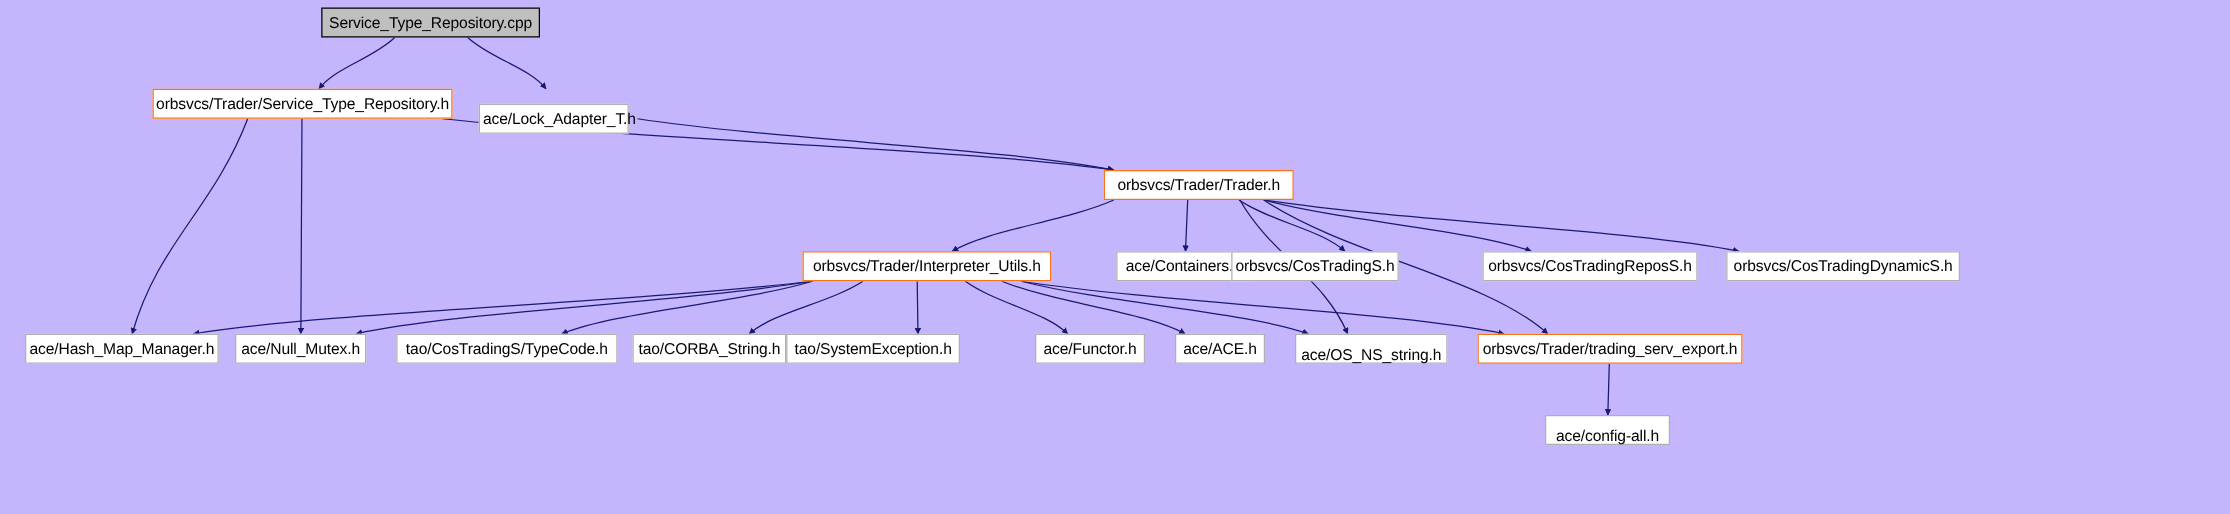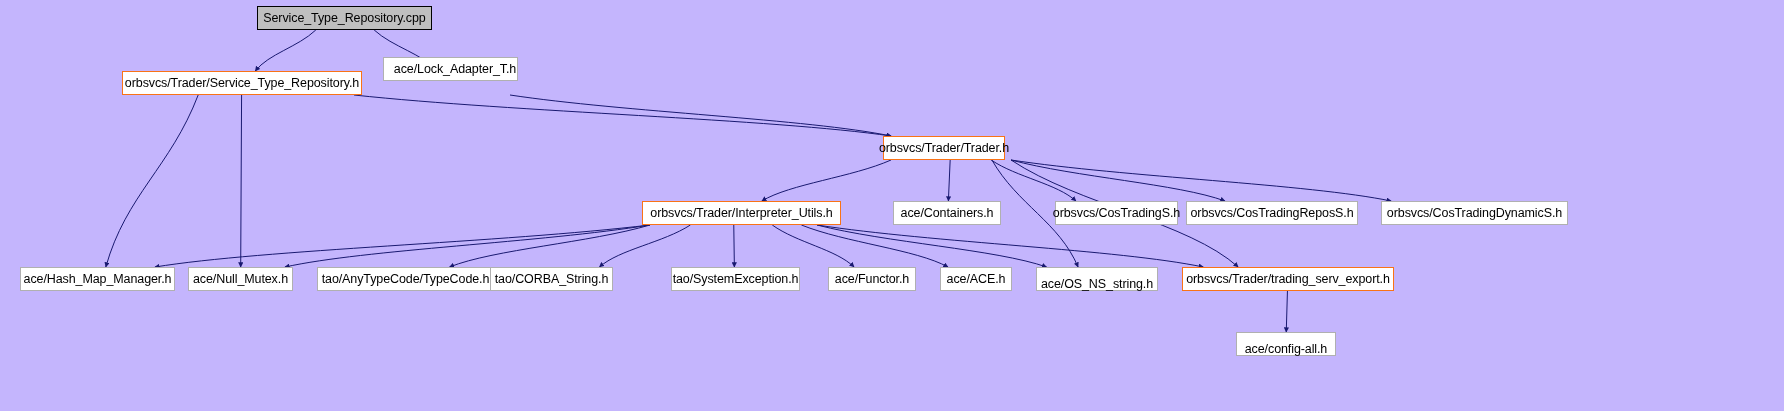--- a/index.html
+++ b/index.html
@@ -87,54 +87,54 @@
         <path d="M 1287.44 291 L 1286.2592 332" fill="none" stroke="#191970" stroke-width="1" marker-end="url(#arrow)"></path>
       </g>
   </svg>
   <div id="node-layer">
       <div class="node current" style="left: 257px; top: 6px; width: 175px;">
         <span class="node-label">Service_Type_Repository.cpp</span>
       </div>
       <div class="node bold" style="left: 122px; top: 71px; width: 240px;">
         <span class="node-label">orbsvcs/Trader/Service_Type_Repository.h</span>
       </div>
-      <div class="node" style="left: 383px; top: 57px; width: 135px; padding-left: 16px;">
+      <div class="node" style="left: 383px; top: 83px; width: 120px; padding-left: 16px;">
         <span class="node-label">ace/Lock_Adapter_T.h</span>
       </div>
-      <div class="node bold" style="left: 883px; top: 136px; width: 122px;">
+      <div class="node bold" style="left: 883px; top: 136px; width: 152px;">
         <span class="node-label">orbsvcs/Trader/Trader.h</span>
       </div>
       <div class="node bold" style="left: 642px; top: 201px; width: 199px;">
         <span class="node-label">orbsvcs/Trader/Interpreter_Utils.h</span>
       </div>
       <div class="node" style="left: 893px; top: 201px; width: 108px;">
         <span class="node-label">ace/Containers.h</span>
       </div>
-      <div class="node" style="left: 1055px; top: 201px; width: 123px;">
+      <div class="node" style="left: 985px; top: 201px; width: 134px;">
         <span class="node-label">orbsvcs/CosTradingS.h</span>
       </div>
       <div class="node" style="left: 1186px; top: 201px; width: 172px; justify-content: center;">
         <span class="node-label">orbsvcs/CosTradingReposS.h</span>
       </div>
       <div class="node" style="left: 1381px; top: 201px; width: 187px;">
         <span class="node-label">orbsvcs/CosTradingDynamicS.h</span>
       </div>
       <div class="node" style="left: 20px; top: 267px; width: 155px;">
         <span class="node-label">ace/Hash_Map_Manager.h</span>
       </div>
       <div class="node" style="left: 188px; top: 267px; width: 105px;">
         <span class="node-label">ace/Null_Mutex.h</span>
       </div>
       <div class="node" style="left: 317px; top: 267px; width: 177px;">
-        <span class="node-label">tao/AnyTypeCode/TypeCode.h</span>
+        <span class="node-label">tao/CosTradingS/TypeCode.h</span>
       </div>
-      <div class="node" style="left: 490px; top: 267px; width: 123px;">
+      <div class="node" style="left: 506px; top: 267px; width: 123px;">
         <span class="node-label">tao/CORBA_String.h</span>
       </div>
-      <div class="node" style="left: 671px; top: 267px; width: 129px; align-items: center;">
+      <div class="node" style="left: 629px; top: 267px; width: 139px; align-items: center;">
         <span class="node-label">tao/SystemException.h</span>
       </div>
       <div class="node" style="left: 828px; top: 267px; width: 88px;">
         <span class="node-label">ace/Functor.h</span>
       </div>
       <div class="node" style="left: 940px; top: 267px; width: 72px; text-align: right;">
         <span class="node-label">ace/ACE.h</span>
       </div>
       <div class="node" style="left: 1036px; top: 267px; width: 122px; align-items: flex-end;">
         <span class="node-label">ace/OS_NS_string.h</span>

